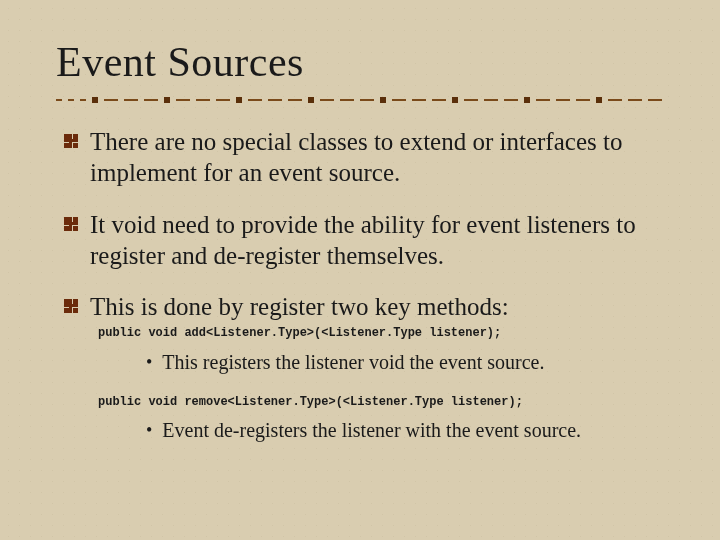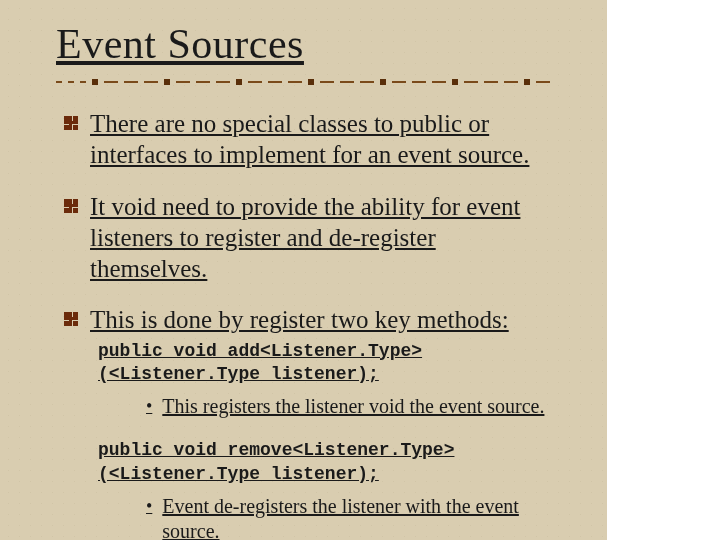--- a/index.html
+++ b/index.html
@@ -3,34 +3,33 @@
 <meta charset="utf-8">
 <style>
   html, body {
     margin: 0;
     padding: 0;
     width: 720px;
     height: 540px;
     overflow: hidden;
   }
   .slide {
-    width: 607px;
+    width: 720px;
     height: 540px;
     box-sizing: border-box;
-    padding: 20px 56px 30px 56px;
+    padding: 38px 56px 30px 56px;
     background-color: #d9cdb0;
     background-image:
       radial-gradient(rgba(120,100,70,0.12) 0.5px, transparent 0.5px),
       radial-gradient(rgba(120,100,70,0.08) 0.5px, transparent 0.5px);
     background-size: 6px 6px, 11px 11px;
     background-position: 0 0, 3px 3px;
     font-family: "Times New Roman", Times, serif;
     color: #1a1a1a;
     position: relative;
-    text-decoration: underline;
   }
   .title {
     font-size: 42px;
     font-weight: 400;
     margin: 0 0 10px 0;
     letter-spacing: 0.5px;
   }
   .divider {
     display: flex;
     align-items: center;
@@ -98,21 +97,21 @@
     font-size: 25px;
     line-height: 1.25;
   }
   .subgroup {
     margin-left: 34px;
     margin-top: -6px;
   }
   .code-line {
     font-family: "Courier New", Courier, monospace;
     font-weight: bold;
-    font-size: 18px;
+    font-size: 12px;
     margin: 4px 0 8px 0;
     line-height: 1.3;
   }
   .sub-bullet {
     display: flex;
     align-items: flex-start;
     margin: 0 0 20px 48px;
   }
   .sub-bullet .dot {
     font-size: 18px;
@@ -172,21 +171,21 @@
 
   <div class="content">
 
     <div class="item">
       <span class="bullet-icon">
           <span class="c c1"></span>
           <span class="c c2"></span>
           <span class="c c3"></span>
           <span class="c c4"></span>
         </span>
-      <span class="item-text">There are no special classes to public or interfaces to implement for an event source.</span>
+      <span class="item-text">There are no special classes to extend or interfaces to implement for an event source.</span>
     </div>
 
     <div class="item">
       <span class="bullet-icon">
           <span class="c c1"></span>
           <span class="c c2"></span>
           <span class="c c3"></span>
           <span class="c c4"></span>
         </span>
       <span class="item-text">It void need to provide the ability for event listeners to register and de-register themselves.</span>

